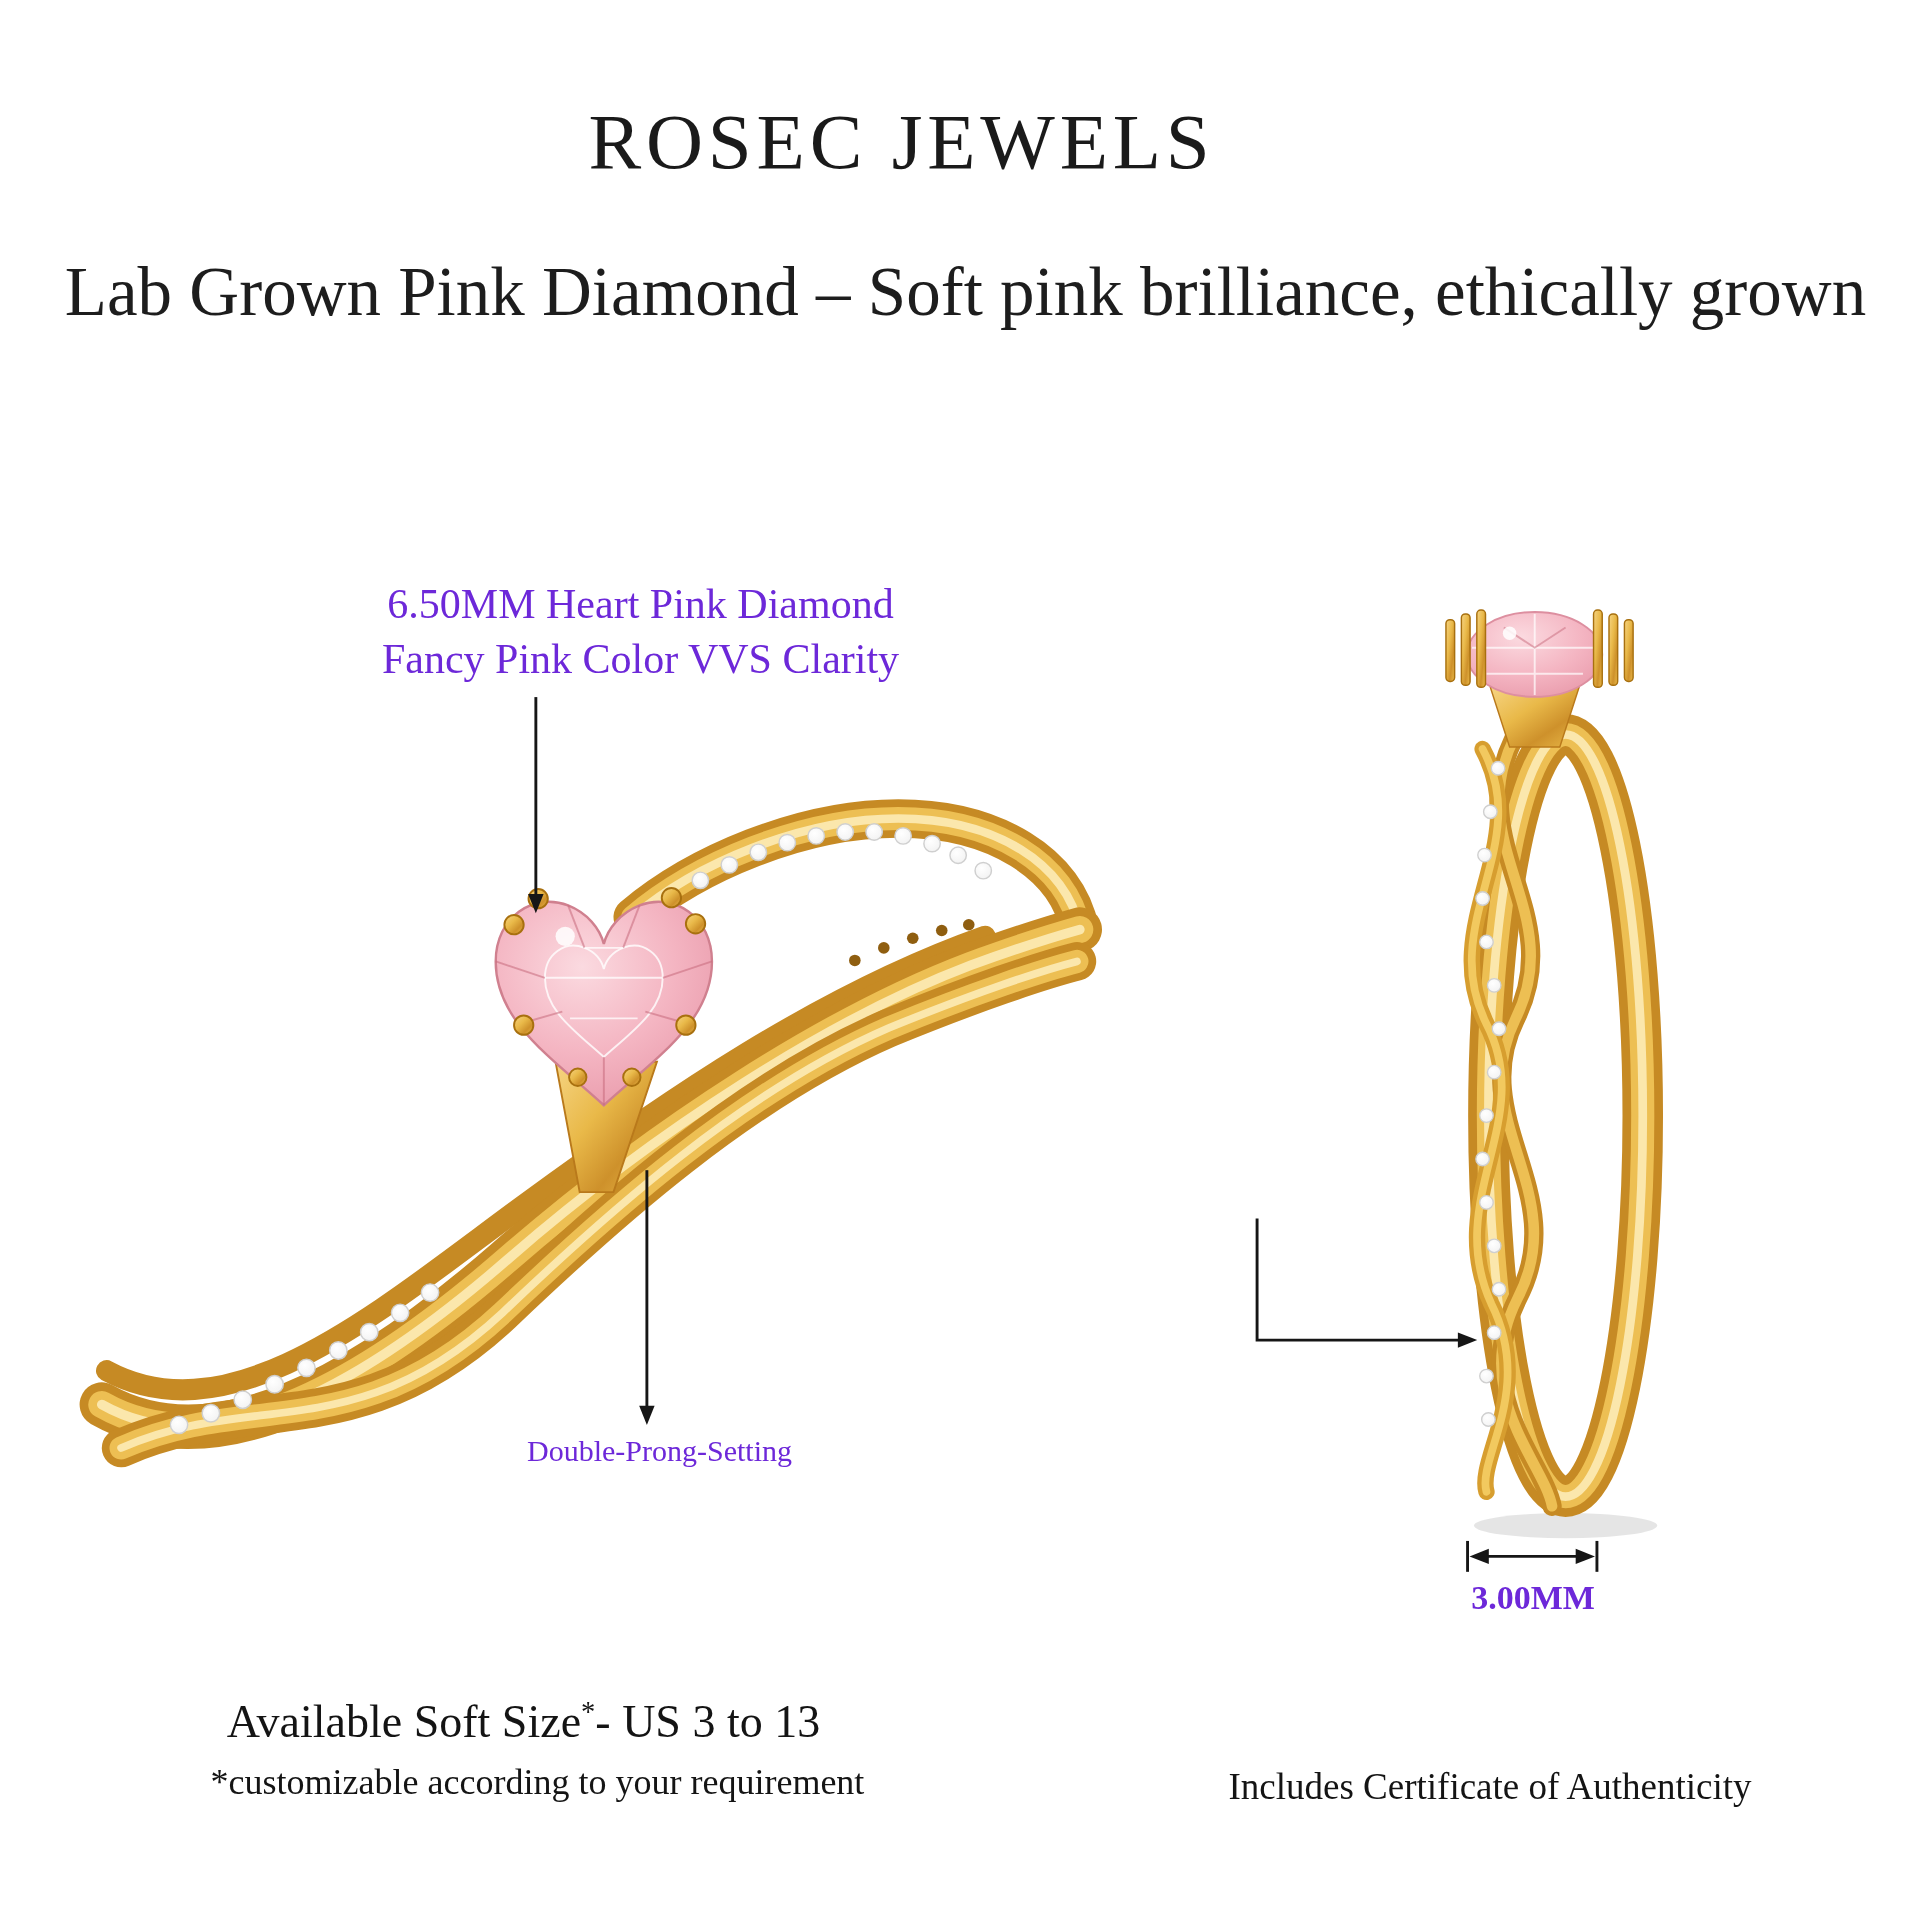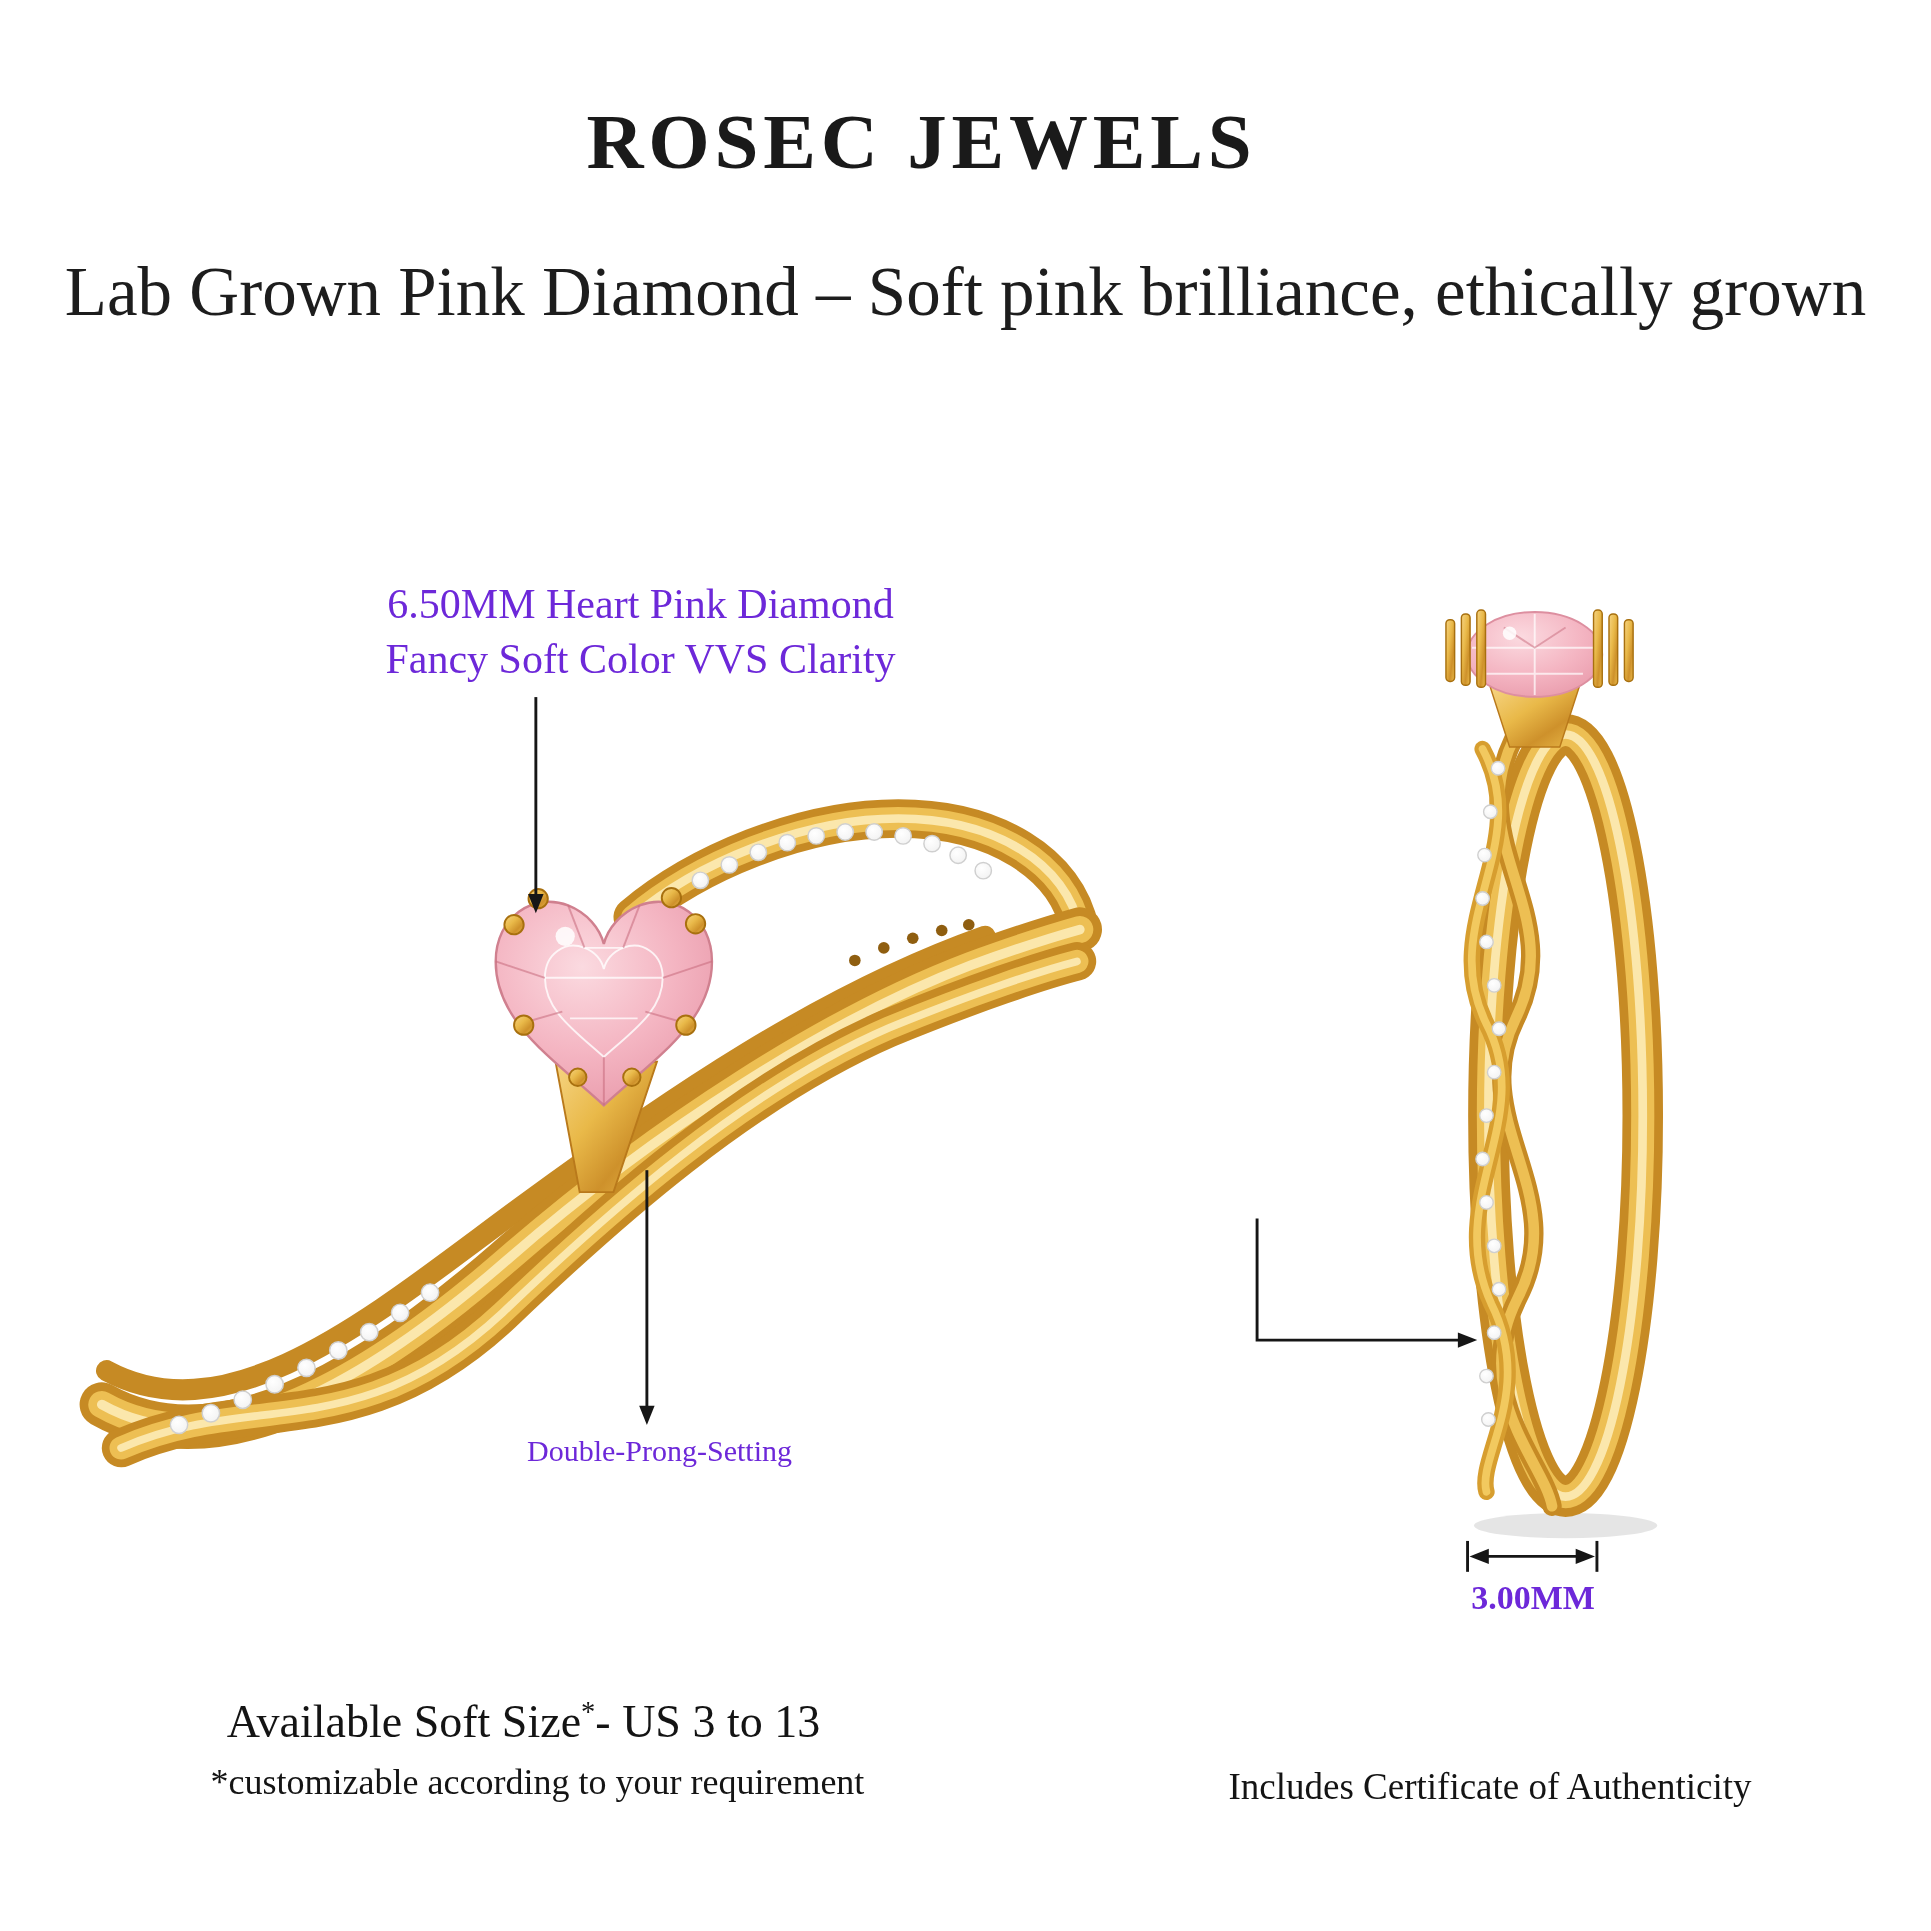--- a/index.html
+++ b/index.html
@@ -7,22 +7,22 @@
     position:relative;
     width:1931px;height:1931px;
     background:#ffffff;
     font-family:"Liberation Serif","DejaVu Serif",serif;
     color:#141414;
     overflow:hidden;
   }
   .abs{position:absolute;}
   .center{text-align:center;}
   .brand-title{
-    left:342px;top:97px;width:1159px;
-    font-size:79px;font-weight:700;letter-spacing:4.8px;
+    left:322px;top:97px;width:1159px;
+    font-size:79px;font-weight:400;letter-spacing:4.8px;
     color:#1a1a1a;
   }
   .tagline{
     left:0;top:253px;width:1931px;
     font-size:69px;font-weight:400;color:#1d1d1d;
   }
   .annot{font-size:42px;line-height:1.3;color:#6d28d9;}
   .annot-center-stone{left:312px;top:577px;width:657px;}
   .annot-setting{left:370px;top:1431px;width:579px;font-size:30px;}
   .annot-side-diamond{left:953px;top:1126px;width:618px;font-size:41px;}
@@ -237,21 +237,21 @@
       <line x1="1520" y1="1596" x2="1520" y2="1628"></line>
       <line x1="1654" y1="1596" x2="1654" y2="1628"></line>
       <line x1="1536" y1="1612" x2="1638" y2="1612"></line>
       <polygon points="1522,1612 1542,1604 1542,1620" stroke="none"></polygon>
       <polygon points="1652,1612 1632,1604 1632,1620" stroke="none"></polygon>
     </g>
   </svg>
 
   <div class="abs annot annot-center-stone center">
     <div>6.50MM Heart Pink Diamond</div>
-    <div>Fancy Soft Color VVS Clarity</div>
+    <div>Fancy Pink Color VVS Clarity</div>
   </div>
 
   <div class="abs annot annot-setting center">Double-Prong-Setting</div>
 
   <div class="abs annot annot-side-diamond center">
   </div>
 
   <div class="abs annot annot-band-width center">3.00MM</div>
 
   <div class="abs footer-ring-size center">

